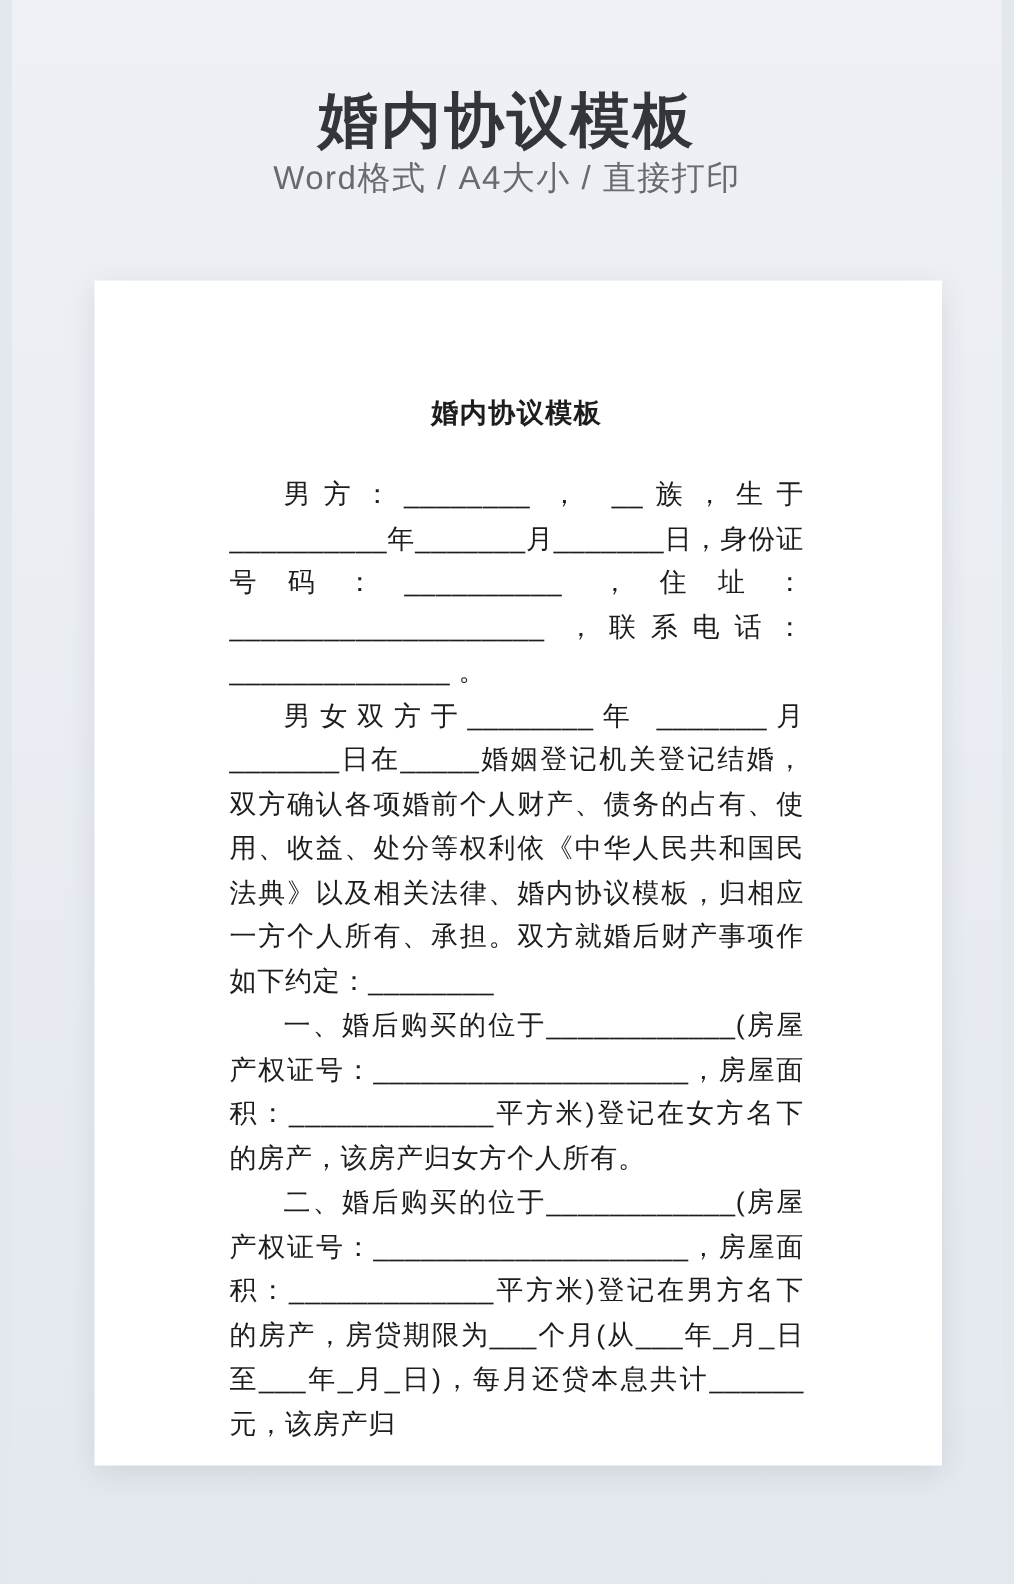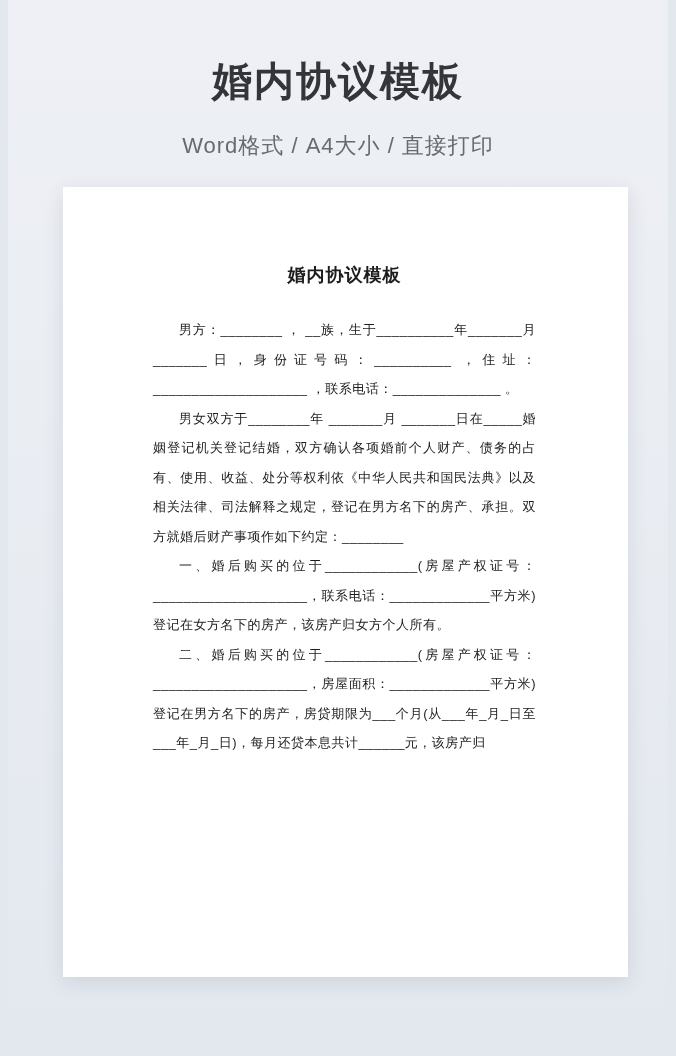--- a/index.html
+++ b/index.html
@@ -22,21 +22,21 @@
   }
   .header-title {
     margin: 0;
     font-size: 40px;
     line-height: 46px;
     font-weight: 700;
     letter-spacing: 2px;
     color: #333539;
   }
   .header-subtitle {
-    margin-top: 29px;
+    margin-top: 2px;
     font-size: 22px;
     line-height: 26px;
     font-weight: 400;
     letter-spacing: 1px;
     color: #676a6f;
   }
   .sheet {
     position: absolute;
     left: 55px;
     top: 187px;
@@ -51,21 +51,21 @@
   .doc-title {
     font-size: 18px;
     line-height: 24px;
     font-weight: 700;
     text-align: center;
     letter-spacing: 1px;
     color: #1d1d1f;
   }
   .doc-body {
     margin-top: 28px;
-    font-size: 13px;
+    font-size: 18px;
     line-height: 29.5px;
     letter-spacing: 0.5px;
     color: #1d1d1f;
     text-align: justify;
   }
   .doc-paragraph {
     margin: 0;
     text-indent: 2em;
   }
 </style>
@@ -76,19 +76,19 @@
 
   <div class="header">
     <h1 class="header-title">婚内协议模板</h1>
     <div class="header-subtitle">Word格式 / A4大小 / 直接打印</div>
   </div>
 
   <div class="sheet">
     <div class="doc-title">婚内协议模板</div>
     <div class="doc-body">
         <p class="doc-paragraph">男方：________ ， __族，生于__________年_______月_______日，身份证号码：__________ ，住址：____________________ ，联系电话：______________ 。</p>
-        <p class="doc-paragraph">男女双方于________年 _______月 _______日在_____婚姻登记机关登记结婚，双方确认各项婚前个人财产、债务的占有、使用、收益、处分等权利依《中华人民共和国民法典》以及相关法律、司法解释之规定，登记在男方名下的房产、承担。双方就婚后财产事项作如下约定：________</p>
-        <p class="doc-paragraph">一、婚后购买的位于____________(房屋产权证号：____________________，联系电话：_____________平方米)登记在女方名下的房产，该房产归女方个人所有。</p>
+        <p class="doc-paragraph">男女双方于________年 _______月 _______日在_____婚姻登记机关登记结婚，双方确认各项婚前个人财产、债务的占有、使用、收益、处分等权利依《中华人民共和国民法典》以及相关法律、婚内协议模板，归相应一方个人所有、承担。双方就婚后财产事项作如下约定：________</p>
+        <p class="doc-paragraph">一、婚后购买的位于____________(房屋产权证号：____________________，房屋面积：_____________平方米)登记在女方名下的房产，该房产归女方个人所有。</p>
         <p class="doc-paragraph">二、婚后购买的位于____________(房屋产权证号：____________________，房屋面积：_____________平方米)登记在男方名下的房产，房贷期限为___个月(从___年_月_日至___年_月_日)，每月还贷本息共计______元，该房产归</p>
       </div>
   </div>
 
 </div>
 
 </body></html>

